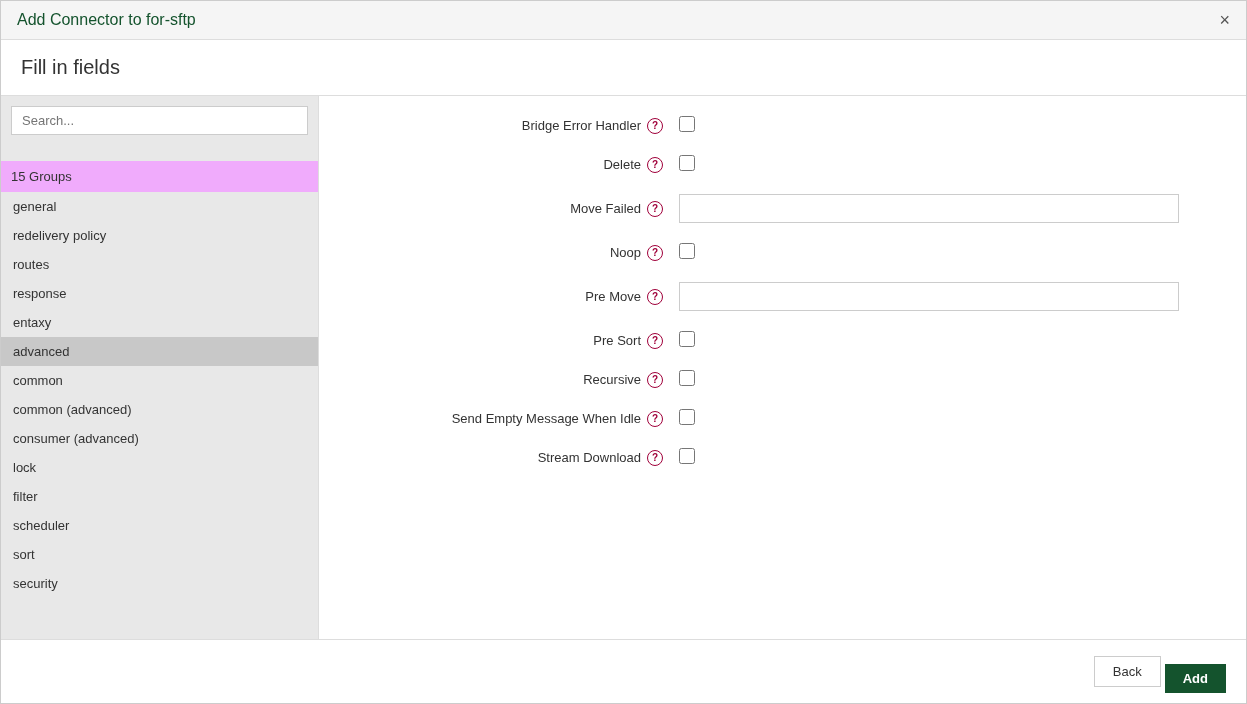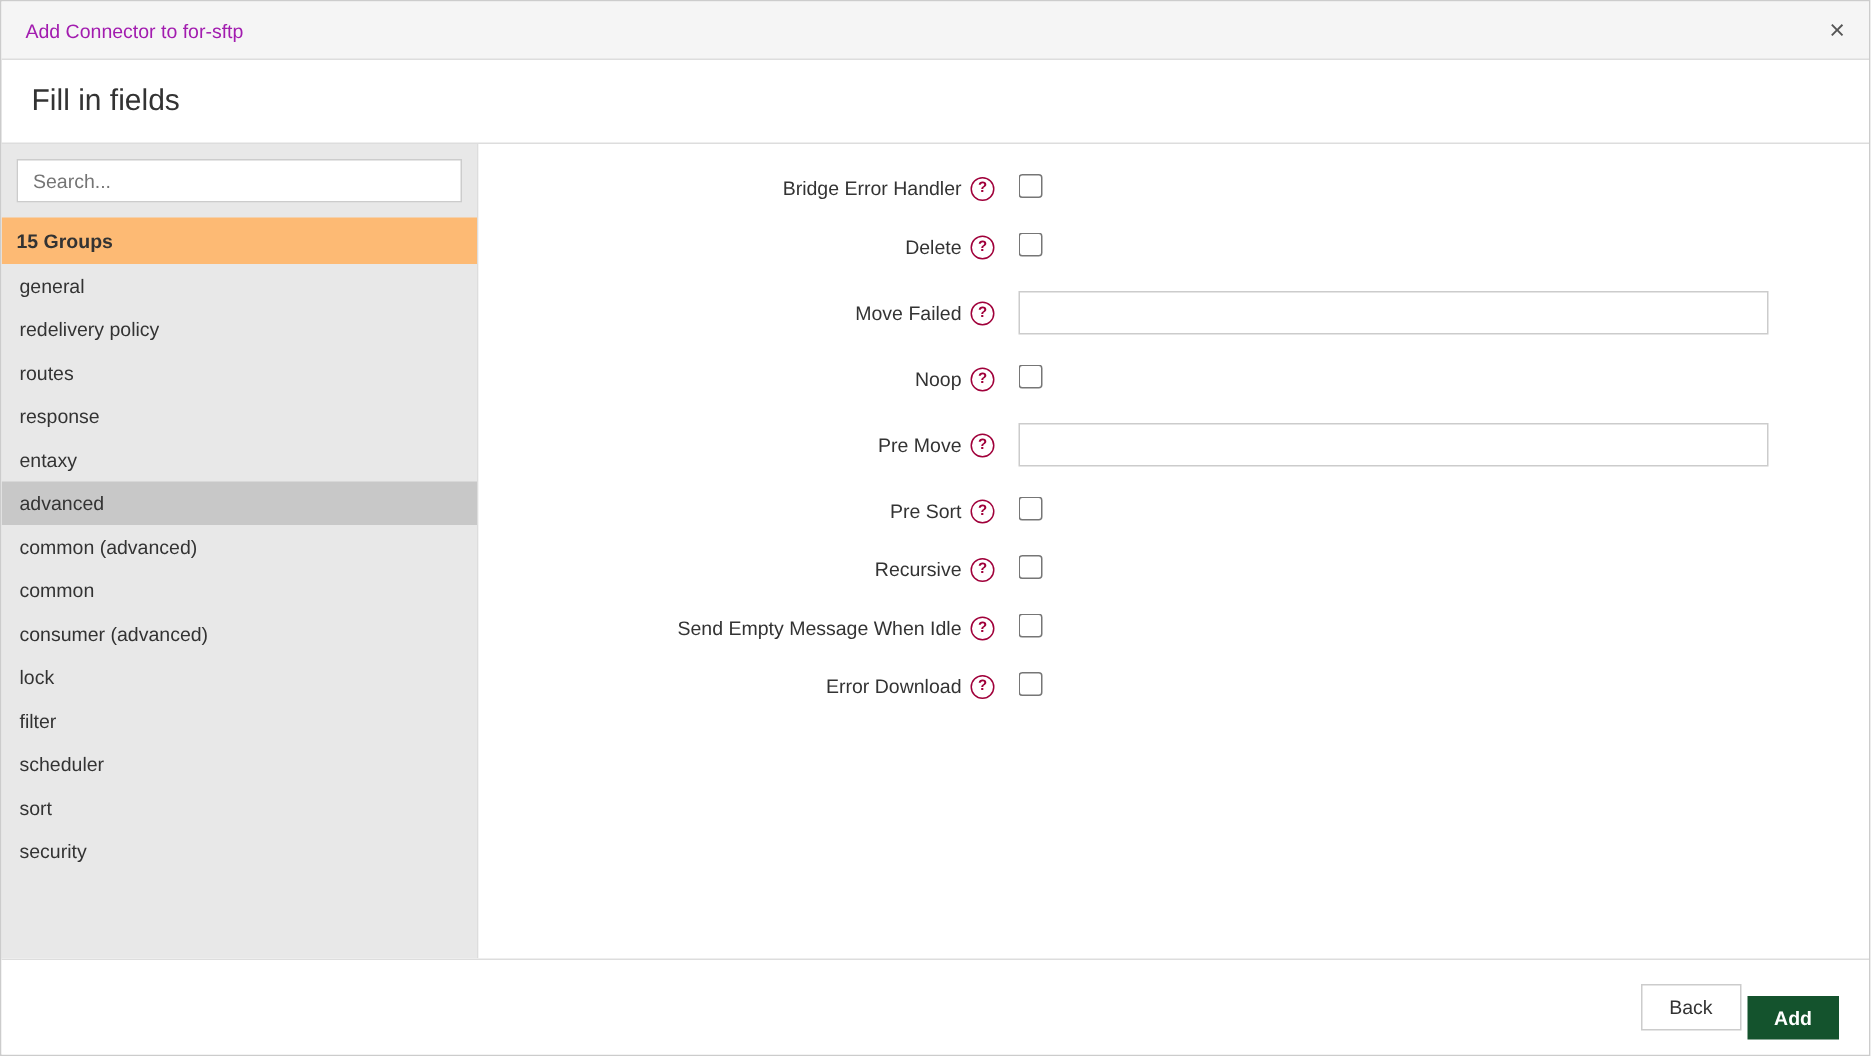--- a/index.html
+++ b/index.html
@@ -23,22 +23,22 @@
     }
     .modal-header {
       display: flex;
       align-items: center;
       justify-content: space-between;
       padding: 10px 16px;
       background: #f5f5f5;
       border-bottom: 1px solid #ddd;
     }
     .modal-title {
-      font-size: 13px;
-      color: #a21caf;
+      font-size: 16px;
+      color: #14532d;
     }
     .close-btn {
       cursor: pointer;
       font-size: 18px;
       color: #555;
       background: none;
       border: none;
       line-height: 1;
     }
     .fill-title {
@@ -67,22 +67,23 @@
       border: 1px solid #ccc;
       background: #fff;
       width: calc(100% - 20px);
       font-size: 13px;
       color: #999;
     }
     .groups-label {
       padding: 8px 10px;
       font-size: 13px;
       color: #333;
-      font-weight: bold;
-      background: #fdba74;
+      font-weight: normal;
+      background: #f0abfc;
+      margin-top: 16px;
     }
     .nav-item {
       padding: 7px 12px;
       cursor: pointer;
       color: #333;
       font-size: 13px;
     }
     .nav-item.active {
       background: #c8c8c8;
     }
@@ -181,22 +182,22 @@
     <div class="sidebar">
       <input class="search-box" type="text" placeholder="Search..." style="">
       <div class="groups-label">15 Groups</div>
 
       <div class="nav-item">general</div>
       <div class="nav-item">redelivery policy</div>
       <div class="nav-item">routes</div>
       <div class="nav-item">response</div>
       <div class="nav-item">entaxy</div>
       <div class="nav-item active">advanced</div>
+      <div class="nav-item">common</div>
       <div class="nav-item">common (advanced)</div>
-      <div class="nav-item">common</div>
       <div class="nav-item">consumer (advanced)</div>
       <div class="nav-item">lock</div>
       <div class="nav-item">filter</div>
       <div class="nav-item">scheduler</div>
       <div class="nav-item">sort</div>
       <div class="nav-item">security</div>
     </div>
 
     <div class="content">
 
@@ -275,21 +276,21 @@
           <span>Send Empty Message When Idle</span>
           <span class="help-icon">?</span>
         </div>
         <div class="field-control">
           <input type="checkbox" style="">
         </div>
       </div>
 
       <div class="field-row">
         <div class="field-label">
-          <span>Error Download</span>
+          <span>Stream Download</span>
           <span class="help-icon">?</span>
         </div>
         <div class="field-control">
           <input type="checkbox" style="">
         </div>
       </div>
 
     </div>
   </div>
 

